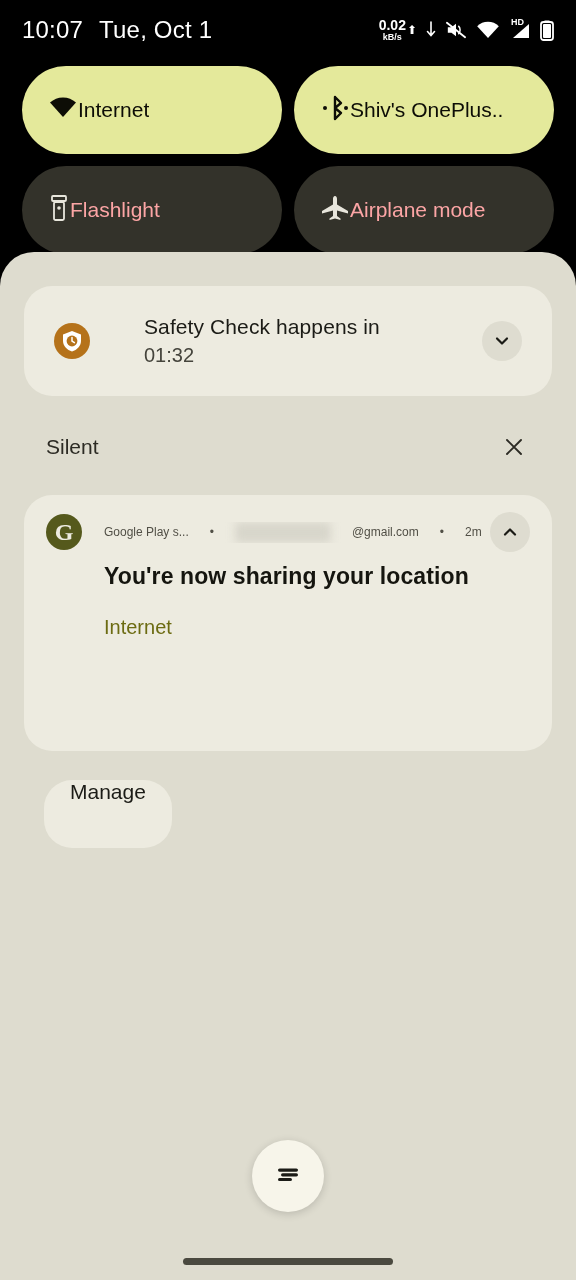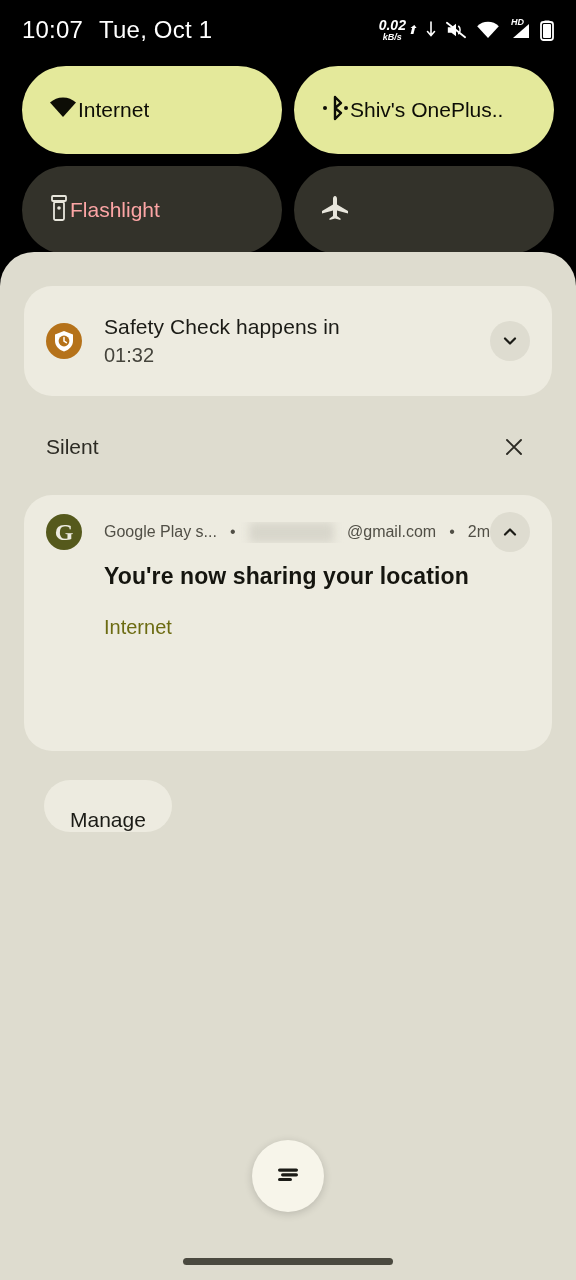--- a/index.html
+++ b/index.html
@@ -13,21 +13,21 @@
 
   
   .statusbar{
     position:absolute; top:0; left:0; width:576px; height:60px;
     display:flex; align-items:center; justify-content:space-between;
     padding:0 22px; color:#fff;
   }
   .sb-left{ display:flex; align-items:baseline; gap:16px; }
   .sb-time{ font-size:24px; letter-spacing:.2px; }
   .sb-date{ font-size:24px; letter-spacing:.2px; }
-  .sb-right{ display:flex; align-items:center; gap:9px;font-style:italic; }
+  .sb-right{ display:flex; align-items:center; gap:9px; }
   .netspeed{ display:flex; align-items:center; gap:1px; }
   .netspeed-nums{ display:flex; flex-direction:column; align-items:center; line-height:1; }
   .netspeed-val{ font-size:14px; font-weight:bold; }
   .netspeed-unit{ font-size:9px; font-weight:bold; margin-top:1px; }
   .netspeed-arrows{ display:flex; flex-direction:column; line-height:.85; font-size:12px; }
   .sb-icon{ display:flex; align-items:center; }
 
   
   .qs-grid{
     position:absolute; top:66px; left:22px;
@@ -50,21 +50,21 @@
     background:#DEDCCF;
     border-radius:34px 34px 0 0;
   }
 
   .notif{
     position:absolute; left:24px; width:528px;
     background:#EDEBE0; border-radius:28px;
   }
 
   
-  #safety-notif{ top:34px; height:110px; display:flex; align-items:center; padding:0 22px; cursor:pointer; }
+  #safety-notif{ top:34px; height:110px; display:flex; align-items:center; padding:0 30px; cursor:pointer;gap:32px; }
   .safety-icon{
     width:36px; height:36px; border-radius:50%;
     background:#B5721A; display:flex; align-items:center; justify-content:center;
     flex:0 0 auto;
   }
   .safety-text{ margin-left:22px; flex:1; }
   .safety-title{ font-size:21px; color:#1b1b16; font-weight:500; letter-spacing:.1px; }
   .safety-sub{ font-size:20px; color:#45443c; margin-top:5px; }
   .round-btn{
     width:40px; height:40px; border-radius:50%;
@@ -82,37 +82,37 @@
 
   
   #gp-notif{ top:243px; height:256px; padding:18px 22px 0 22px; cursor:pointer; }
   .gp-head{ display:flex; align-items:center; height:38px; }
   .gp-icon{
     width:36px; height:36px; border-radius:50%; background:#55591C;
     display:flex; align-items:center; justify-content:center; flex:0 0 auto;
     color:#EDEBE0; font-size:24px; font-weight:bold; font-family:"Liberation Serif", serif;
   }
   .gp-meta{
-    margin-left:22px; flex:1; display:flex; align-items:center; gap:13px;
-    font-size:16px; color:#514f46; white-space:nowrap; overflow:hidden;
+    margin-left:22px; flex:1; display:flex; align-items:center; gap:21px;
+    font-size:12px; color:#514f46; white-space:nowrap; overflow:hidden;
   }
   .blur-chip{
     display:inline-block; width:96px; height:21px; border-radius:3px;
     background:#D8D6CB; filter:blur(4px);
   }
   .gp-body{ margin-left:58px; margin-top:12px; }
   .gp-title{ font-size:23px; font-weight:bold; color:#15150f; letter-spacing:.1px; }
   .gp-text{ font-size:20px; color:#45443c; margin-top:12px; line-height:1.35; max-width:400px; }
   .gp-action{ font-size:20px; color:#6C6B12; font-weight:500; margin-top:26px; display:inline-block; cursor:pointer; }
 
   
   .manage-btn{
     position:absolute; top:528px; left:44px;
-    height:52px; padding:0 26px; border-radius:28px;
-    background:#EDEBE0; display:flex; align-items:flex-end; justify-content:center;
+    height:68px; padding:0 26px; border-radius:28px;
+    background:#EDEBE0; display:flex; align-items:flex-start; justify-content:center;
     font-size:21px; color:#1b1b16; cursor:pointer;
   }
 
   
   .fab{
     position:absolute; top:888px; left:252px;
     width:72px; height:72px; border-radius:50%;
     background:#F7F5EA; display:flex; align-items:center; justify-content:center;
     box-shadow:0 2px 8px rgba(0,0,0,.16); cursor:pointer;
   }
@@ -214,20 +214,21 @@
       </span>
       <span class="qs-label">Flashlight</span>
     </div>
 
     <div class="qs-tile off">
       <span>
         <svg width="30" height="28" viewBox="0 0 30 28">
           <path d="M15 2 C16.4 2 17 3.4 17 5 L17 10.5 L28 17 L28 19.5 L17 16.5 L17 22 L20.5 24.5 L20.5 26 L15 24.6 L9.5 26 L9.5 24.5 L13 22 L13 16.5 L2 19.5 L2 17 L13 10.5 L13 5 C13 3.4 13.6 2 15 2 Z" fill="#E8E6DC"></path>
         </svg>
       </span>
+      <span class="qs-label">Airplane mode</span>
     </div>
   </div>
 
   <div class="shade">
 
     <div class="notif" id="safety-notif">
       <span class="safety-icon">
         <svg width="24" height="24" viewBox="0 0 24 24">
           <path d="M12 2 L21 5.5 V12 C21 17 17 21 12 22.5 C7 21 3 17 3 12 V5.5 Z" fill="#FFFFFF"></path>
           <circle cx="12" cy="12" r="5.4" fill="#B5721A"></circle>

